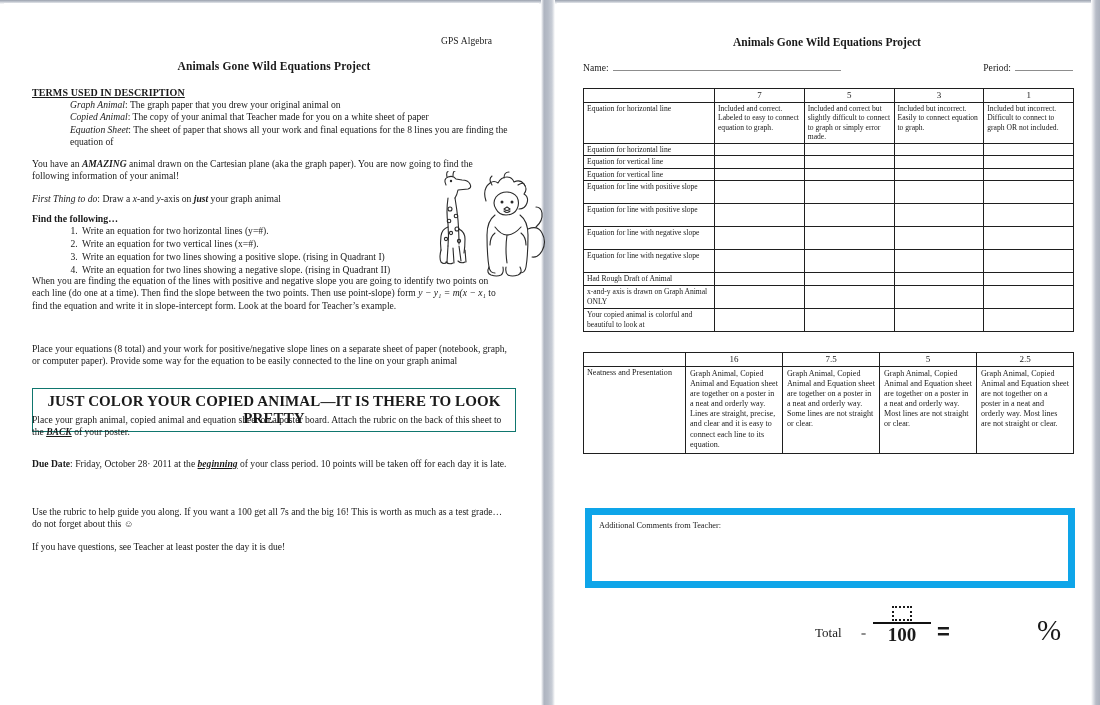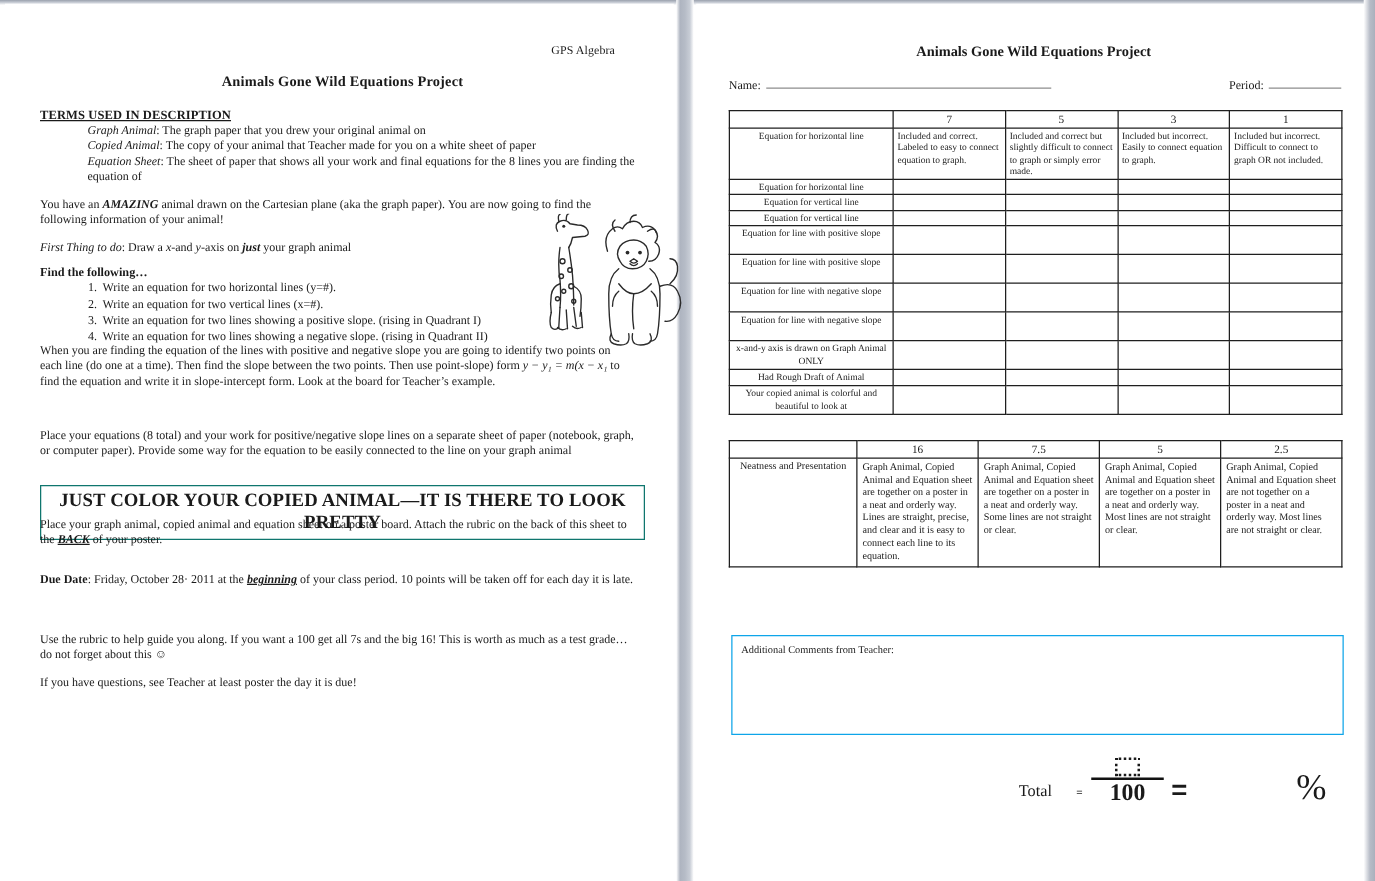--- a/index.html
+++ b/index.html
@@ -197,21 +197,21 @@
   .t1 col.c0 { width: 131px; }
   .t1 col.cx { width: 89.75px; }
   .hd-score {
     text-align: center;
     font-weight: bold;
     font-size: 9px;
     padding: 1px 0 2px 0;
     height: 11px;
   }
   .rowlabel {
-    text-align: center;
+    text-align: left;
     vertical-align: middle;
     line-height: 9.6px;
     padding: 1.5px 3px;
   }
   .desc { line-height: 9.4px; }
   .blank-cell { height: 9px; }
   .blank2 { height: 20px; }
 
   .t2 { top: 349px; width: 490px; }
   .t2 col.c0 { width: 102px; }
@@ -219,21 +219,21 @@
   .t2 td.desc { line-height: 10.1px; font-size: 8.1px; padding: 2px 4px 3px 4px; }
   .t2 td.rowlabel { font-size: 8.1px; line-height: 10.4px; }
 
   .comments {
     position: absolute;
     top: 505px;
     left: 4px;
     width: 490px;
     height: 80px;
     box-sizing: border-box;
-    border: 1px solid #0ea5e9;
+    border: 7px solid #0ea5e9;
     font-size: 8.3px;
     padding: 6px 7px;
   }
 
   .totalrow {
     position: absolute;
     top: 602px;
     left: 4px;
     width: 490px;
     height: 60px;
@@ -478,32 +478,32 @@
               <td class="blank2"></td>
           </tr>
           <tr>
             <td class="rowlabel blank2">Equation for line with negative slope</td>
             <td class="blank2"></td>
               <td class="blank2"></td>
               <td class="blank2"></td>
               <td class="blank2"></td>
           </tr>
           <tr>
+            <td class="rowlabel blank-cell">Had Rough Draft of Animal</td>
+            <td class="blank-cell"></td>
+              <td class="blank-cell"></td>
+              <td class="blank-cell"></td>
+              <td class="blank-cell"></td>
+          </tr>
+          <tr>
             <td class="rowlabel blank2">x-and-y axis is drawn on Graph Animal ONLY</td>
             <td class="blank2"></td>
               <td class="blank2"></td>
               <td class="blank2"></td>
               <td class="blank2"></td>
-          </tr>
-          <tr>
-            <td class="rowlabel blank-cell">Had Rough Draft of Animal</td>
-            <td class="blank-cell"></td>
-              <td class="blank-cell"></td>
-              <td class="blank-cell"></td>
-              <td class="blank-cell"></td>
           </tr>
           <tr>
             <td class="rowlabel blank2">Your copied animal is colorful and beautiful to look at</td>
             <td class="blank2"></td>
               <td class="blank2"></td>
               <td class="blank2"></td>
               <td class="blank2"></td>
           </tr>
         </tbody>
       </table>

